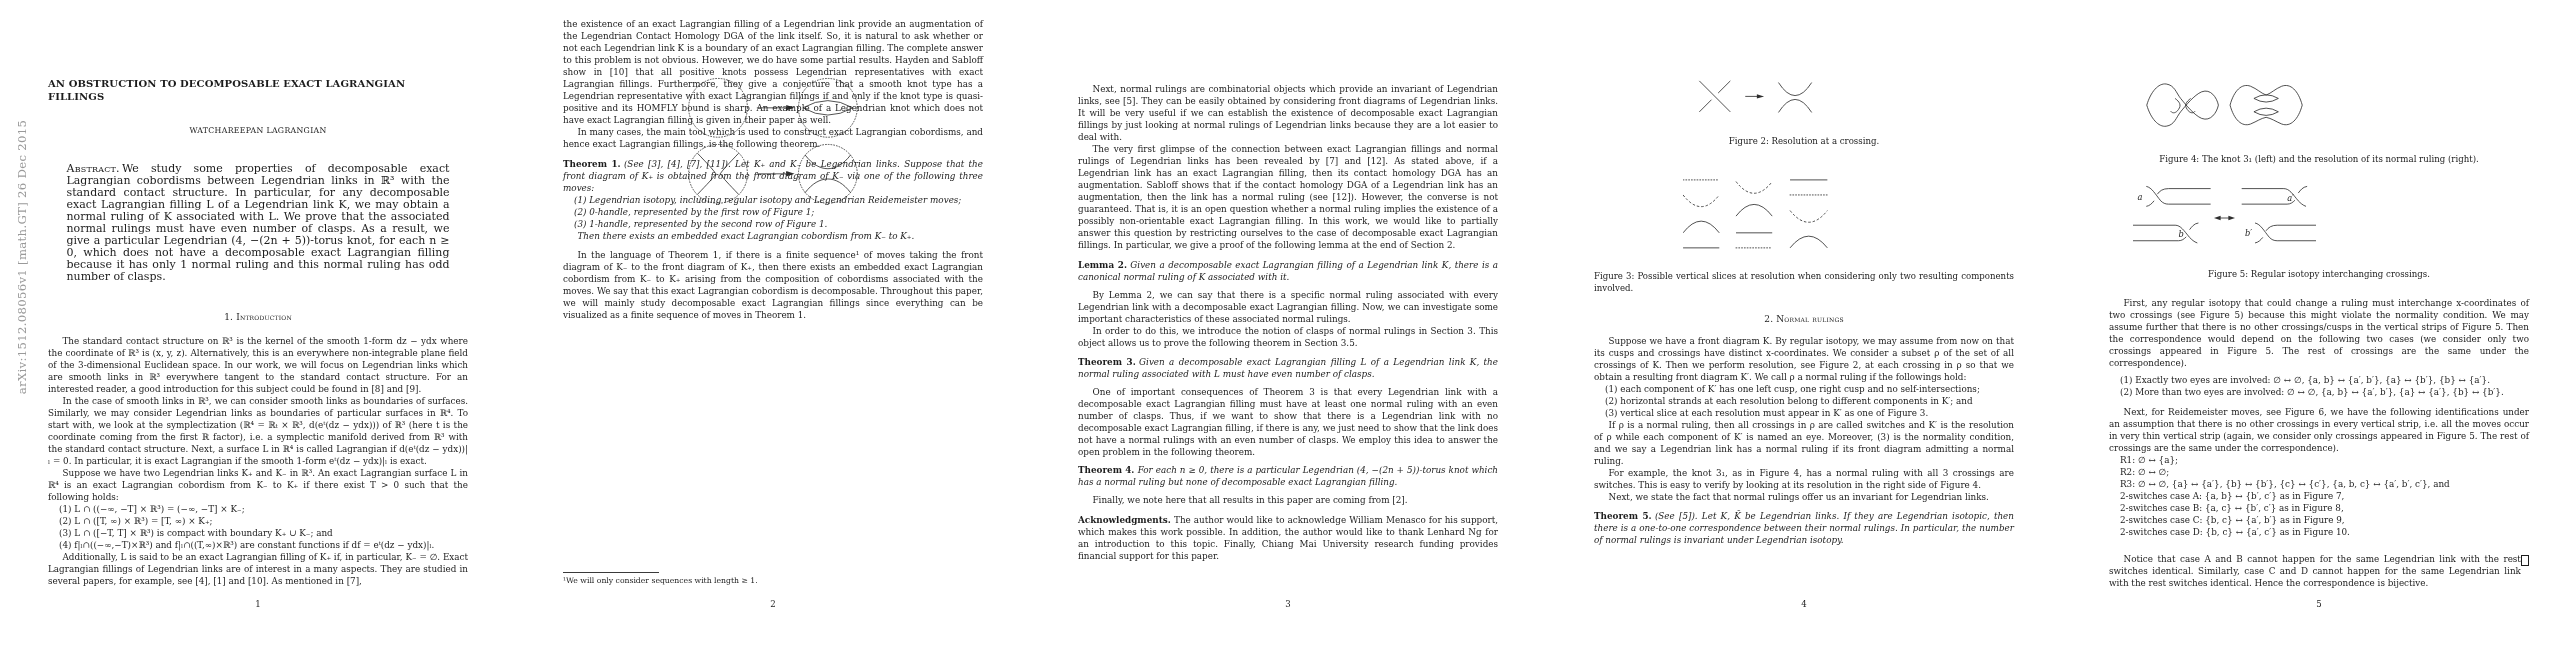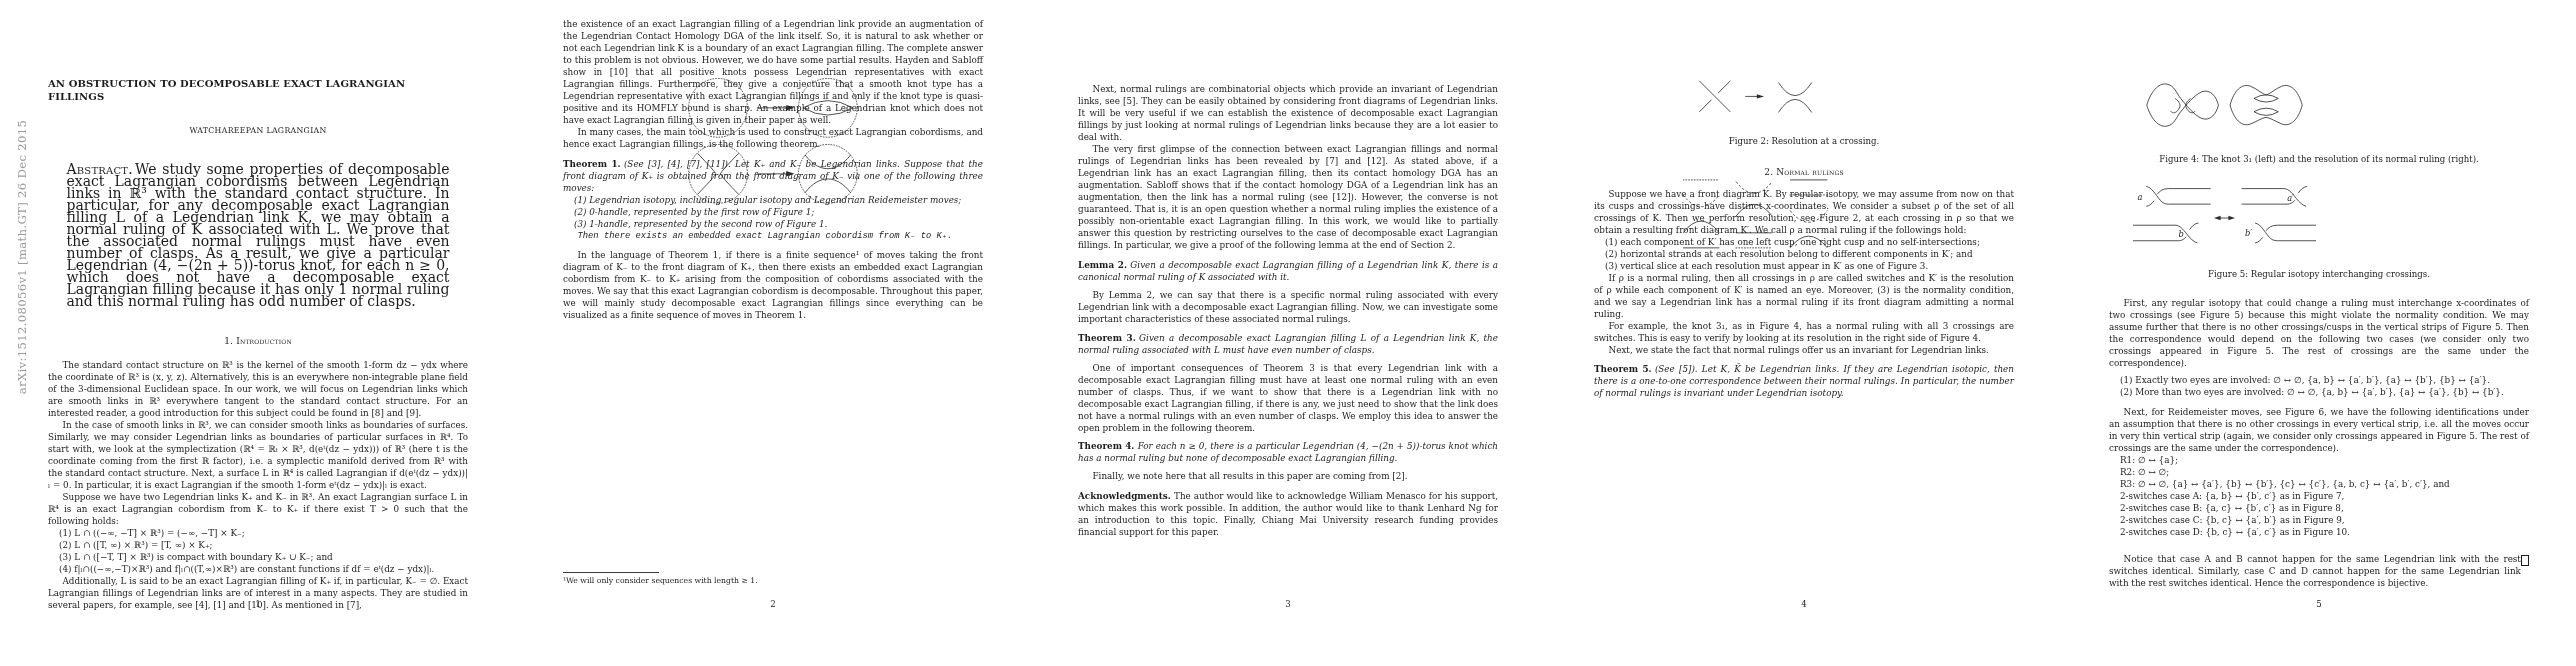--- a/index.html
+++ b/index.html
@@ -16,21 +16,21 @@
   .it{font-style:italic;}
   .thm-label{font-weight:bold;font-style:normal;margin-right:3.3px;}
   .proof-label{font-style:italic;margin-right:3.3px;}
   .sec-head{font-size:9px;text-align:center;font-variant:small-caps;letter-spacing:0.2px;margin:0;}
   .caption{font-size:8.6px;line-height:12px;text-align:justify;margin:0;}
   .caption.center{text-align:center;}
   .pagenum{position:absolute;left:48px;width:420px;top:599px;text-align:center;font-size:8.6px;}
 
   .title{font-size:10px;font-weight:bold;text-align:left;line-height:12.8px;letter-spacing:0.1px;margin:0;}
   .author{font-size:7.8px;text-align:center;letter-spacing:0.3px;margin:0;}
-  .abstract{width:383px;margin:0 auto;font-size:14px;line-height:12px;text-align:justify;}
+  .abstract{width:383px;margin:0 auto;font-size:11px;line-height:12px;text-align:justify;}
   .abs-label{font-variant:small-caps;letter-spacing:0.2px;margin-right:2.2px;}
 
   .arxiv{position:absolute;left:22px;top:257px;transform:translate(-50%,-50%) rotate(-90deg);
          white-space:nowrap;color:#9a9a9a;font-size:11.7px;letter-spacing:0.3px;
          font-family:"DejaVu Serif","Liberation Serif",serif;}
 
   .fn{position:absolute;left:48px;top:572px;width:420px;}
   .fn-rule{width:96px;border-top:0.7px solid #3a3a3a;margin:0 0 3.3px 0;}
   .fn-text{font-size:7.7px;line-height:9.4px;margin:0;text-align:left;}
 
@@ -90,36 +90,37 @@
         <path class="stroke" d="M222 208 C247 175,279 175,304 208"></path>
       </svg>
     </div>
     <div class="tb">
       <p class="body" style="margin-top:18px;">the existence of an exact Lagrangian filling of a Legendrian link provide an augmentation of the Legendrian Contact Homology DGA of the link itself. So, it is natural to ask whether or not each Legendrian link K is a boundary of an exact Lagrangian filling. The complete answer to this problem is not obvious. However, we do have some partial results. Hayden and Sabloff show in [10] that all positive knots possess Legendrian representatives with exact Lagrangian fillings. Furthermore, they give a conjecture that a smooth knot type has a Legendrian representative with exact Lagrangian fillings if and only if the knot type is quasi-positive and its HOMFLY bound is sharp. An example of a Legendrian knot which does not have exact Lagrangian filling is given in their paper as well.</p>
       <p class="body ind">In many cases, the main tool which is used to construct exact Lagrangian cobordisms, and hence exact Lagrangian fillings, is the following theorem.</p>
       <p class="body it" style="margin-top:7.8px;"><span class="thm-label">Theorem 1.</span><span>(See [3], [4], [7], [11]). Let K₊ and K₋ be Legendrian links. Suppose that the front diagram of K₊ is obtained from the front diagram of K₋ via one of the following three moves:</span></p>
       <p class="body item it">(1) Legendrian isotopy, including regular isotopy and Legendrian Reidemeister moves;</p>
       <p class="body item it">(2) 0-handle, represented by the first row of Figure 1;</p>
       <p class="body item it">(3) 1-handle, represented by the second row of Figure 1.</p>
-      <p class="body it" style="text-indent:14.5px;font-family:Liberation Mono, monospace;">Then there exists an embedded exact Lagrangian cobordism from K₋ to K₊.</p>
+      <p class="body it" style="text-indent:14.5px;">Then there exists an embedded exact Lagrangian cobordism from K₋ to K₊.</p>
       <p class="body ind" style="margin-top:7.2px;">In the language of Theorem 1, if there is a finite sequence¹ of moves taking the front diagram of K₋ to the front diagram of K₊, then there exists an embedded exact Lagrangian cobordism from K₋ to K₊ arising from the composition of cobordisms associated with the moves. We say that this exact Lagrangian cobordism is decomposable. Throughout this paper, we will mainly study decomposable exact Lagrangian fillings since everything can be visualized as a finite sequence of moves in Theorem 1.</p>
     </div>
     <div class="fn">
       <div class="fn-rule"></div>
       <p class="fn-text">¹We will only consider sequences with length ≥ 1.</p>
     </div>
     <div class="pagenum">2</div>
   </div>
 
   <div class="page" id="page3">
     <div class="tb">
       <p class="body ind" style="margin-top:83px;">Next, normal rulings are combinatorial objects which provide an invariant of Legendrian links, see [5]. They can be easily obtained by considering front diagrams of Legendrian links. It will be very useful if we can establish the existence of decomposable exact Lagrangian fillings by just looking at normal rulings of Legendrian links because they are a lot easier to deal with.</p>
       <p class="body ind">The very first glimpse of the connection between exact Lagrangian fillings and normal rulings of Legendrian links has been revealed by [7] and [12]. As stated above, if a Legendrian link has an exact Lagrangian filling, then its contact homology DGA has an augmentation. Sabloff shows that if the contact homology DGA of a Legendrian link has an augmentation, then the link has a normal ruling (see [12]). However, the converse is not guaranteed. That is, it is an open question whether a normal ruling implies the existence of a possibly non-orientable exact Lagrangian filling. In this work, we would like to partially answer this question by restricting ourselves to the case of decomposable exact Lagrangian fillings. In particular, we give a proof of the following lemma at the end of Section 2.</p>
       <p class="body it" style="margin-top:7.8px;"><span class="thm-label">Lemma 2.</span><span>Given a decomposable exact Lagrangian filling of a Legendrian link K, there is a canonical normal ruling of K associated with it.</span></p>
       <p class="body ind" style="margin-top:6.7px;">By Lemma 2, we can say that there is a specific normal ruling associated with every Legendrian link with a decomposable exact Lagrangian filling. Now, we can investigate some important characteristics of these associated normal rulings.</p>
+      <p class="body ind">In order to do this, we introduce the notion of clasps of normal rulings in Section 3. This object allows us to prove the following theorem in Section 3.5.</p>
       <p class="body it" style="margin-top:6.7px;"><span class="thm-label">Theorem 3.</span><span>Given a decomposable exact Lagrangian filling L of a Legendrian link K, the normal ruling associated with L must have even number of clasps.</span></p>
       <p class="body ind" style="margin-top:5.6px;">One of important consequences of Theorem 3 is that every Legendrian link with a decomposable exact Lagrangian filling must have at least one normal ruling with an even number of clasps. Thus, if we want to show that there is a Legendrian link with no decomposable exact Lagrangian filling, if there is any, we just need to show that the link does not have a normal rulings with an even number of clasps. We employ this idea to answer the open problem in the following theorem.</p>
       <p class="body it" style="margin-top:6.7px;"><span class="thm-label">Theorem 4.</span><span>For each n ≥ 0, there is a particular Legendrian (4, −(2n + 5))-torus knot which has a normal ruling but none of decomposable exact Lagrangian filling.</span></p>
       <p class="body ind" style="margin-top:5.6px;">Finally, we note here that all results in this paper are coming from [2].</p>
       <p class="body" style="margin-top:7.8px;"><span class="thm-label">Acknowledgments.</span><span>The author would like to acknowledge William Menasco for his support, which makes this work possible. In addition, the author would like to thank Lenhard Ng for an introduction to this topic. Finally, Chiang Mai University research funding provides financial support for this paper.</span></p>
     </div>
     <div class="pagenum">3</div>
   </div>
 
   <div class="page" id="page4">
@@ -148,20 +149,21 @@
         <line class="stroke dotted" x1="95" y1="129" x2="160" y2="129"></line>
 
         <line class="stroke" x1="192" y1="7" x2="259" y2="7"></line>
         <line class="stroke dotted" x1="192" y1="34" x2="259" y2="34"></line>
         <path class="stroke dashed" d="M192 62 Q225.5 104 259 62"></path>
         <path class="stroke" d="M192 129 Q225.5 87 259 129"></path>
       </svg>
     </div>
     <div class="tb">
       <p class="caption center" style="margin-top:135px;">Figure 2: Resolution at a crossing.</p>
+      <p class="caption" style="margin-top:123px;">Figure 3: Possible vertical slices at resolution when considering only two resulting components involved.</p>
       <p class="sec-head" style="margin-top:20px;text-align:center;">2. Normal rulings</p>
       <p class="body ind" style="margin-top:11px;">Suppose we have a front diagram K. By regular isotopy, we may assume from now on that its cusps and crossings have distinct x-coordinates. We consider a subset ρ of the set of all crossings of K. Then we perform resolution, see Figure 2, at each crossing in ρ so that we obtain a resulting front diagram K′. We call ρ a normal ruling if the followings hold:</p>
       <p class="body item">(1) each component of K′ has one left cusp, one right cusp and no self-intersections;</p>
       <p class="body item">(2) horizontal strands at each resolution belong to different components in K′; and</p>
       <p class="body item">(3) vertical slice at each resolution must appear in K′ as one of Figure 3.</p>
       <p class="body ind">If ρ is a normal ruling, then all crossings in ρ are called switches and K′ is the resolution of ρ while each component of K′ is named an eye. Moreover, (3) is the normality condition, and we say a Legendrian link has a normal ruling if its front diagram admitting a normal ruling.</p>
       <p class="body ind">For example, the knot 3₁, as in Figure 4, has a normal ruling with all 3 crossings are switches. This is easy to verify by looking at its resolution in the right side of Figure 4.</p>
       <p class="body ind">Next, we state the fact that normal rulings offer us an invariant for Legendrian links.</p>
       <p class="body it" style="margin-top:6.7px;"><span class="thm-label">Theorem 5.</span><span>(See [5]). Let K, K̃ be Legendrian links. If they are Legendrian isotopic, then there is a one-to-one correspondence between their normal rulings. In particular, the number of normal rulings is invariant under Legendrian isotopy.</span></p>
     </div>

